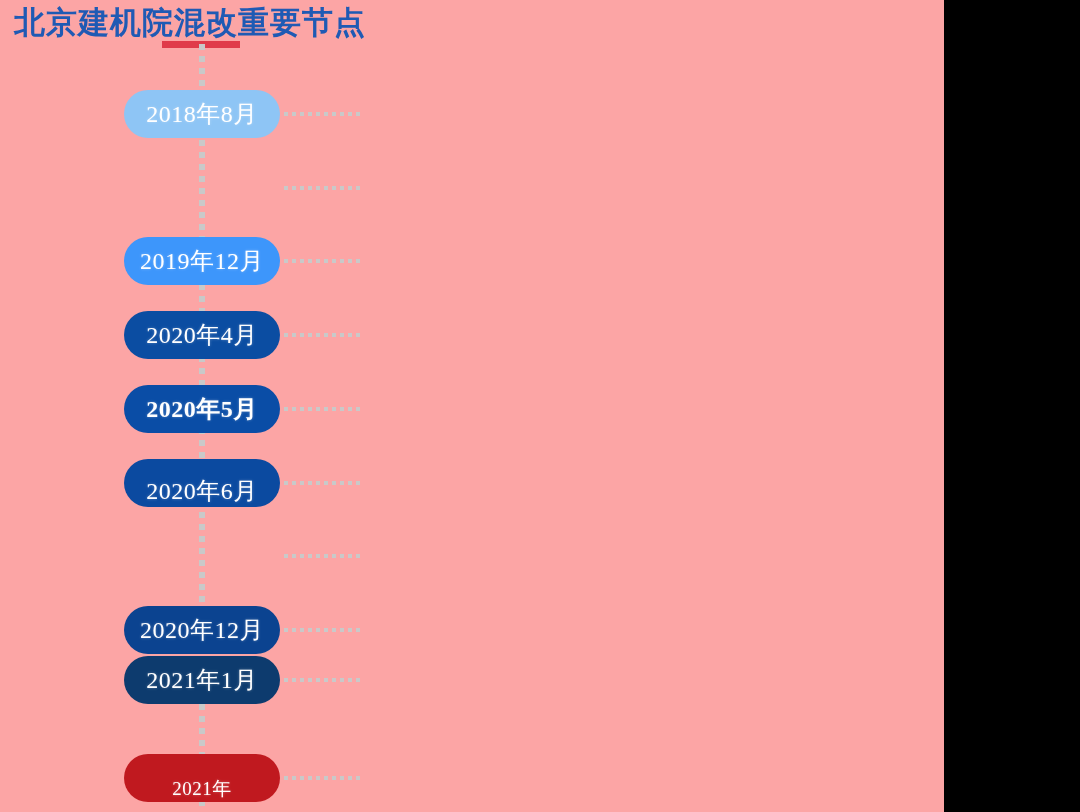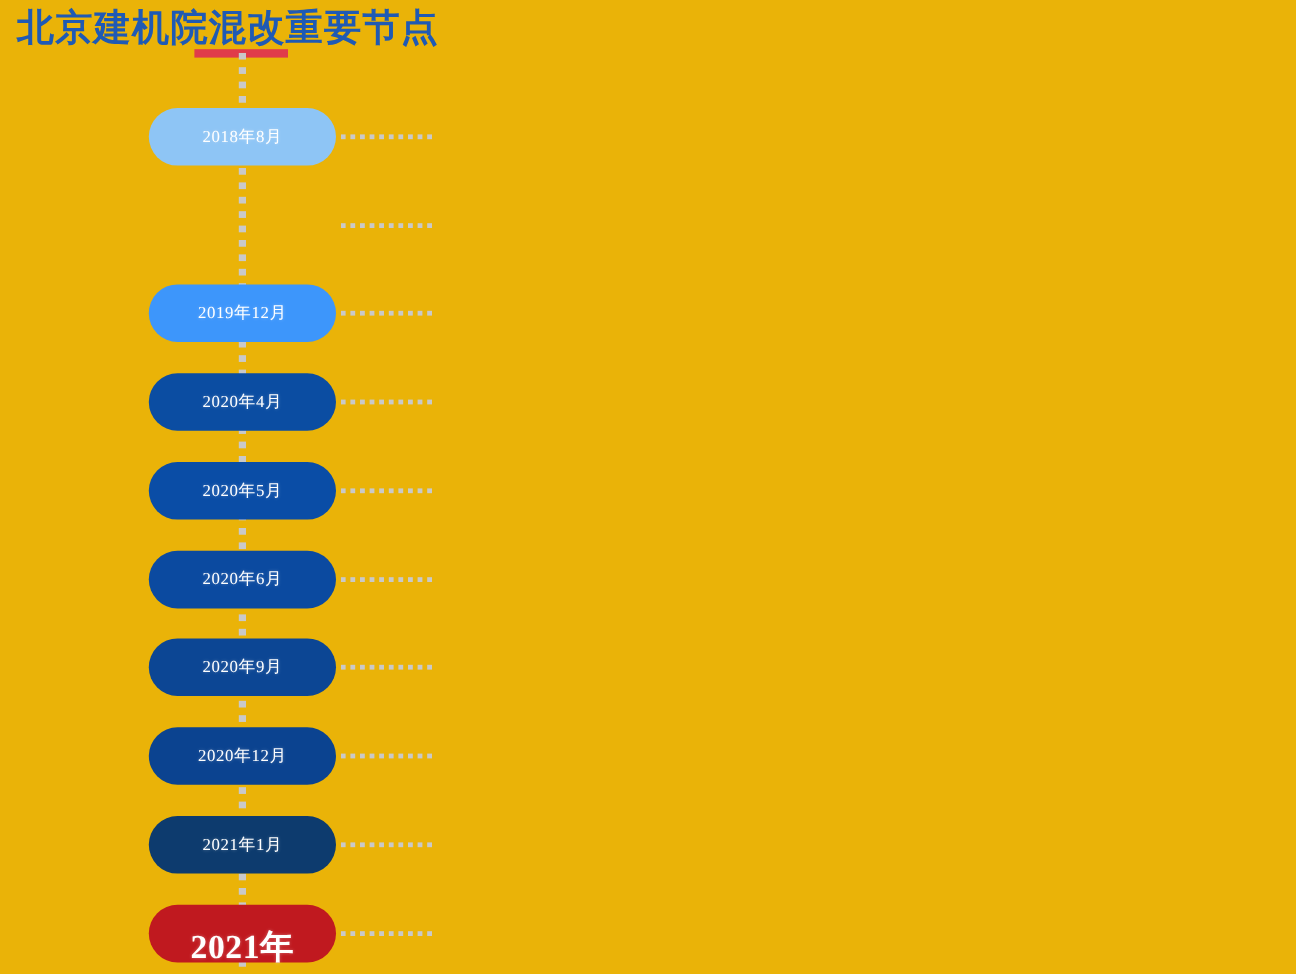--- a/index.html
+++ b/index.html
@@ -2,23 +2,23 @@
 <html><head>
 <meta charset="utf-8">
 <style>
   html, body {
     margin: 0;
     padding: 0;
     background: #000000;
   }
   #page {
     position: relative;
-    width: 1080px;
+    width: 944px;
     height: 812px;
-    background: #eab308;
+    background: #fca5a5;
     overflow: hidden;
     font-family: "Liberation Serif", "DejaVu Serif", serif;
   }
 
   
   #title {
     position: absolute;
     left: 14px;
     top: 2px;
     font-family: "Liberation Sans", "DejaVu Sans", sans-serif;
@@ -69,29 +69,29 @@
     width: 156px;
     height: 48px;
     border-radius: 24px;
     display: flex;
     align-items: center;
     justify-content: center;
     box-sizing: border-box;
   }
   .pill-label {
     color: #ffffff;
-    font-size: 14px;
+    font-size: 24px;
     font-family: "Liberation Serif", "DejaVu Serif", serif;
     letter-spacing: 0.5px;
     text-shadow: 0 0 3px rgba(255,255,255,0.35);
     white-space: nowrap;
   }
   .pill.final .pill-label {
-    font-weight: bold;
-    font-size: 28px;
+    font-weight: normal;
+    font-size: 19px;
     margin-top: 22px;
   }
   .dots {
     position: absolute;
     left: 284px;
     top: 22px;
     width: 78px;
     height: 4px;
     background-image: linear-gradient(
         to right,
@@ -130,44 +130,41 @@
         </div>
         <div class="dots"></div>
       </div>
       <div class="row" style="top: 311px; text-align: center;">
         <div class="pill" style="background: rgb(11, 77, 162);">
           <span class="pill-label">2020年4月</span>
         </div>
         <div class="dots"></div>
       </div>
       <div class="row" style="top: 385px;">
-        <div class="pill" style="background: rgb(10, 77, 166);">
+        <div class="pill" style="background: rgb(10, 77, 166); font-weight: bold;">
           <span class="pill-label">2020年5月</span>
         </div>
         <div class="dots"></div>
       </div>
       <div class="row" style="top: 459px;">
-        <div class="pill" style="background: rgb(11, 74, 160);">
+        <div class="pill" style="background: rgb(11, 74, 160); align-items: flex-end;">
           <span class="pill-label">2020年6月</span>
         </div>
         <div class="dots"></div>
       </div>
       <div class="row" style="top: 532px;">
-        <div class="pill" style="background: rgb(12, 70, 148);">
-          <span class="pill-label">2020年9月</span>
-        </div>
         <div class="dots"></div>
       </div>
       <div class="row" style="top: 606px;">
         <div class="pill" style="background: rgb(11, 67, 144);">
           <span class="pill-label">2020年12月</span>
         </div>
         <div class="dots"></div>
       </div>
-      <div class="row" style="top: 680px;">
+      <div class="row" style="top: 656px;">
         <div class="pill" style="background: rgb(13, 59, 110);">
           <span class="pill-label">2021年1月</span>
         </div>
         <div class="dots"></div>
       </div>
       <div class="row" style="top: 754px;">
         <div class="pill final" style="background: rgb(192, 25, 31);">
           <span class="pill-label">2021年</span>
         </div>
         <div class="dots"></div>

